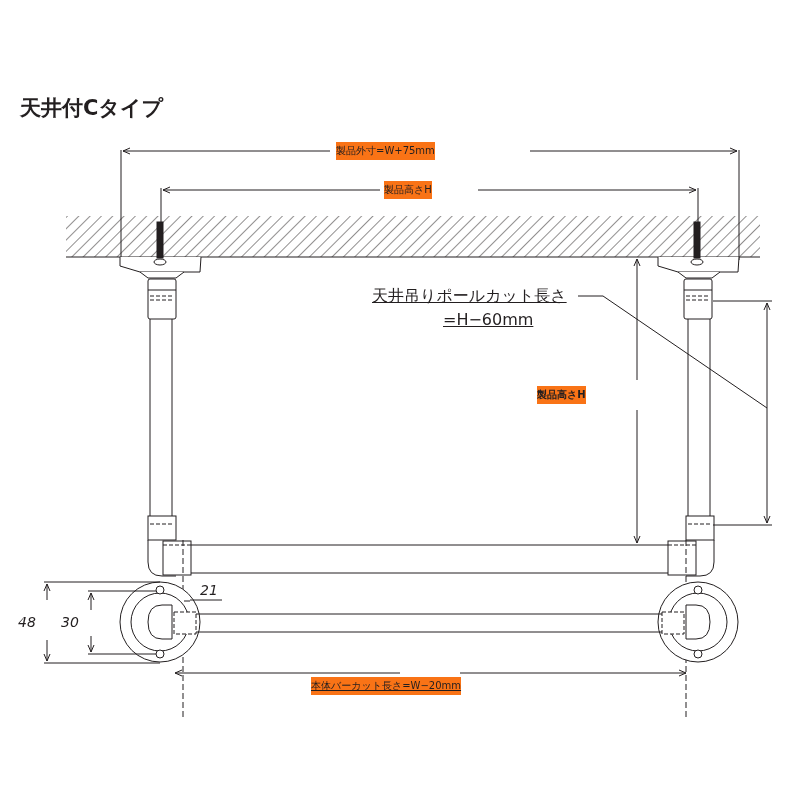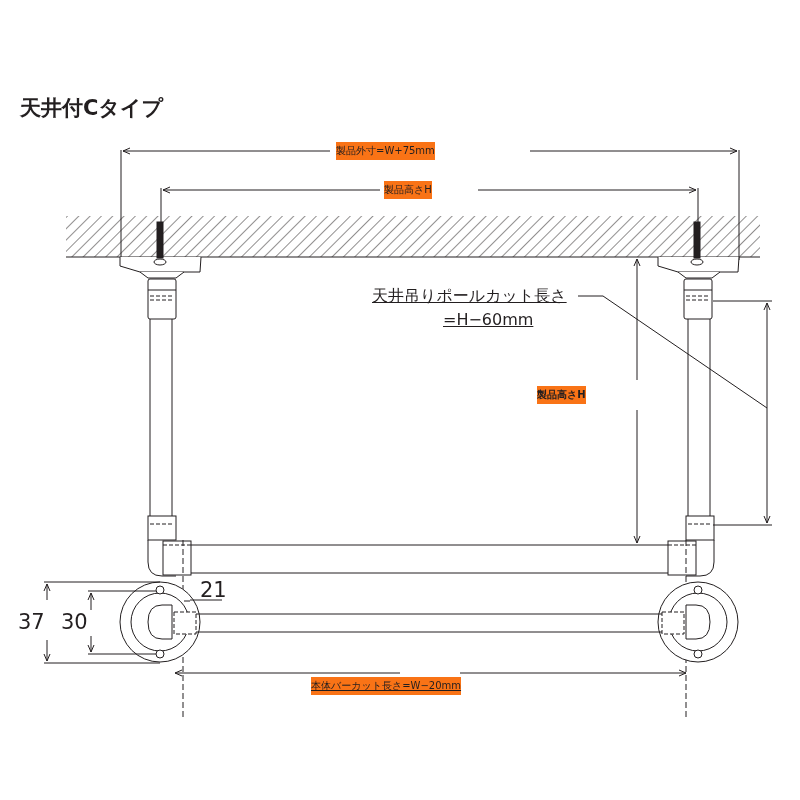--- a/index.html
+++ b/index.html
@@ -2,21 +2,21 @@
 <html><head>
   <meta charset="utf-8">
   <style>
     html, body { margin: 0; padding: 0; background: #ffffff; }
     body { width: 800px; height: 800px; position: relative; overflow: hidden;
            font-family: "DejaVu Sans", "Liberation Sans", sans-serif; color: #231f20; }
     #drawing { position: absolute; left: 0; top: 0; width: 800px; height: 800px; }
     .title { position: absolute; left: 20px; top: 94px; font-size: 21px; font-weight: bold; letter-spacing: 0px; }
     .lbl { position: absolute; font-size: 10px; white-space: nowrap; background: #f97316; line-height: 18px; }
     .lbl-nobg { position: absolute; font-size: 16px; white-space: nowrap; line-height: 18px; text-decoration: underline; }
-    .num { position: absolute; font-size: 21px; white-space: nowrap; line-height: 20px; }
+    .num { position: absolute; font-size: 14px; white-space: nowrap; line-height: 20px; font-style: italic; }
   </style>
 </head>
 <body>
 
 <svg id="drawing" viewBox="0 0 800 800" xmlns="http://www.w3.org/2000/svg">
   <defs>
     <pattern id="hatch" patternUnits="userSpaceOnUse" width="8" height="8" patternTransform="rotate(45)">
       <line x1="0" y1="0" x2="0" y2="8" stroke="#231f20" stroke-width="1"></line>
     </pattern>
     <marker id="arr" markerWidth="8" markerHeight="8" refX="7" refY="4" orient="auto" markerUnits="userSpaceOnUse">
@@ -153,14 +153,14 @@
 
 <div class="title">天井付Cタイプ</div>
 
 <div class="lbl" style="left:336px; top:142px;">製品外寸=W+75mm</div>
 <div class="lbl" style="left:384px; top:181px;">製品高さH</div>
 <div class="lbl-nobg" style="left:372px; top:287px;">天井吊りポールカット長さ</div>
 <div class="lbl-nobg" style="left:443px; top:311px;">=H−60mm</div>
 <div class="lbl" style="left:537px; top:386px;font-weight:bold;">製品高さH</div>
 <div class="lbl" style="left:311px; top:677px;text-decoration:underline;">本体バーカット長さ=W−20mm</div>
 <div class="num" style="left:200px; top:580px;">21</div>
-<div class="num" style="left:18px; top:612px;">37</div>
+<div class="num" style="left:18px; top:612px;">48</div>
 <div class="num" style="left:61px; top:612px;">30</div>
 
 </body></html>

